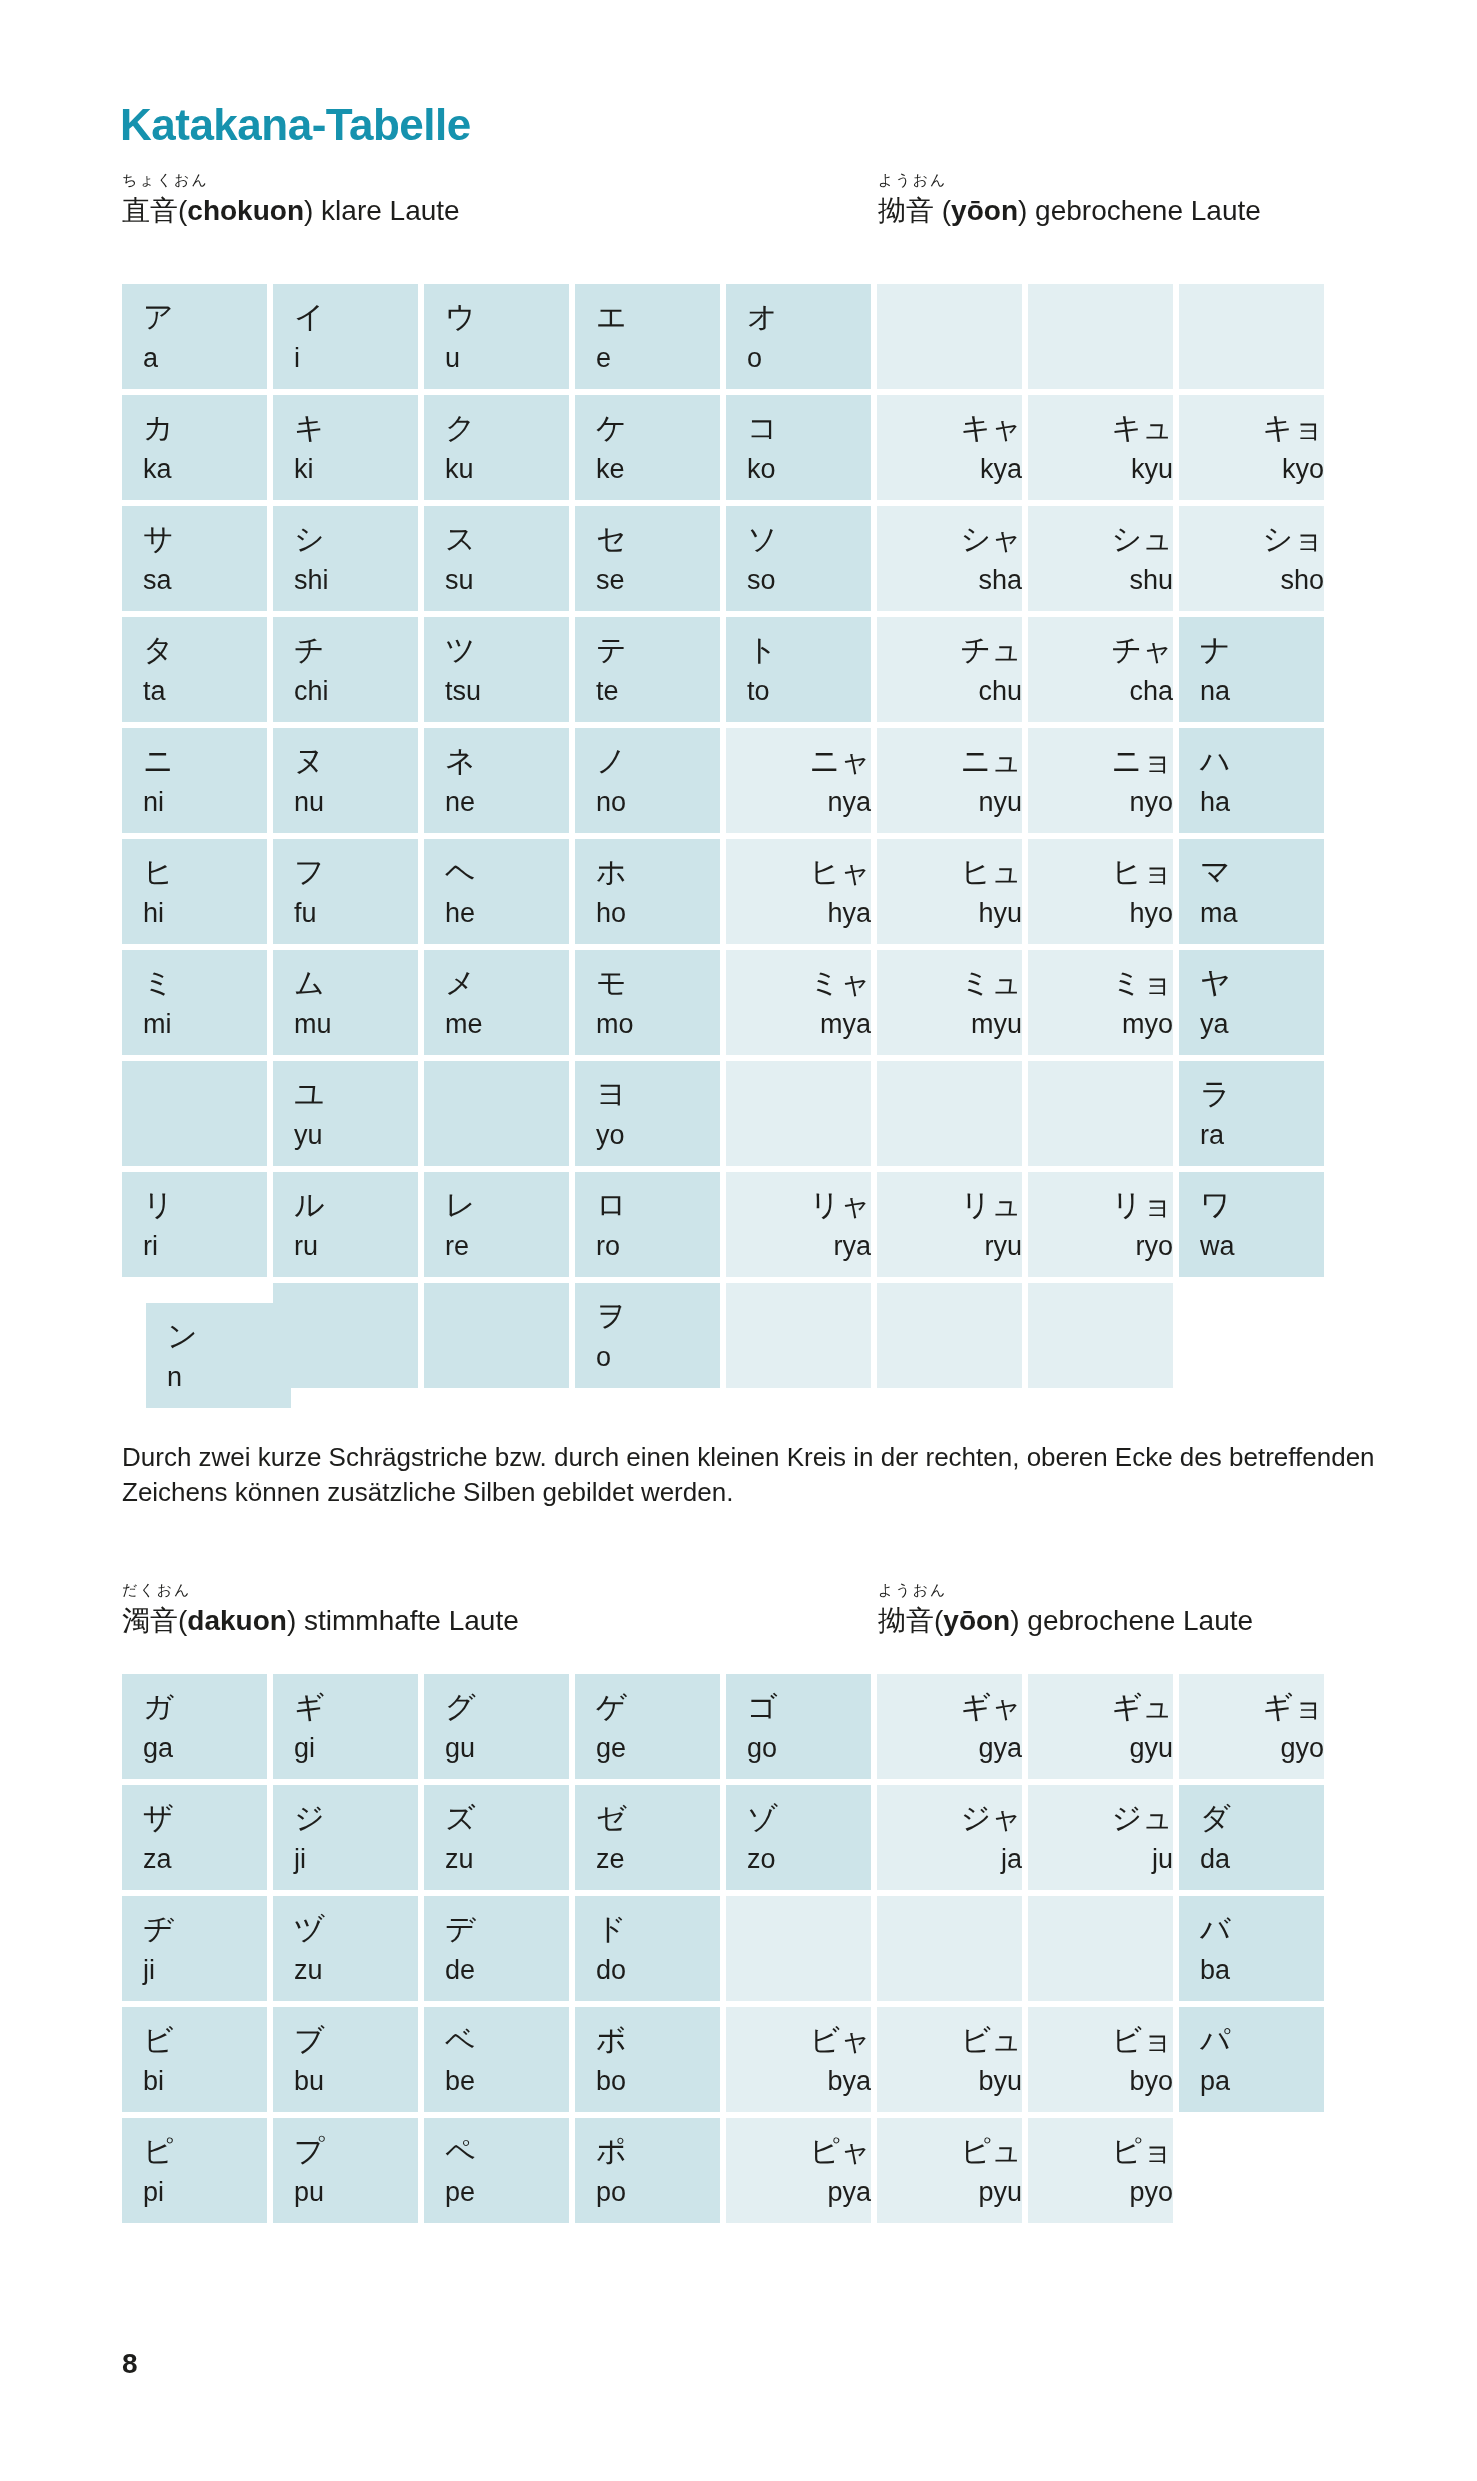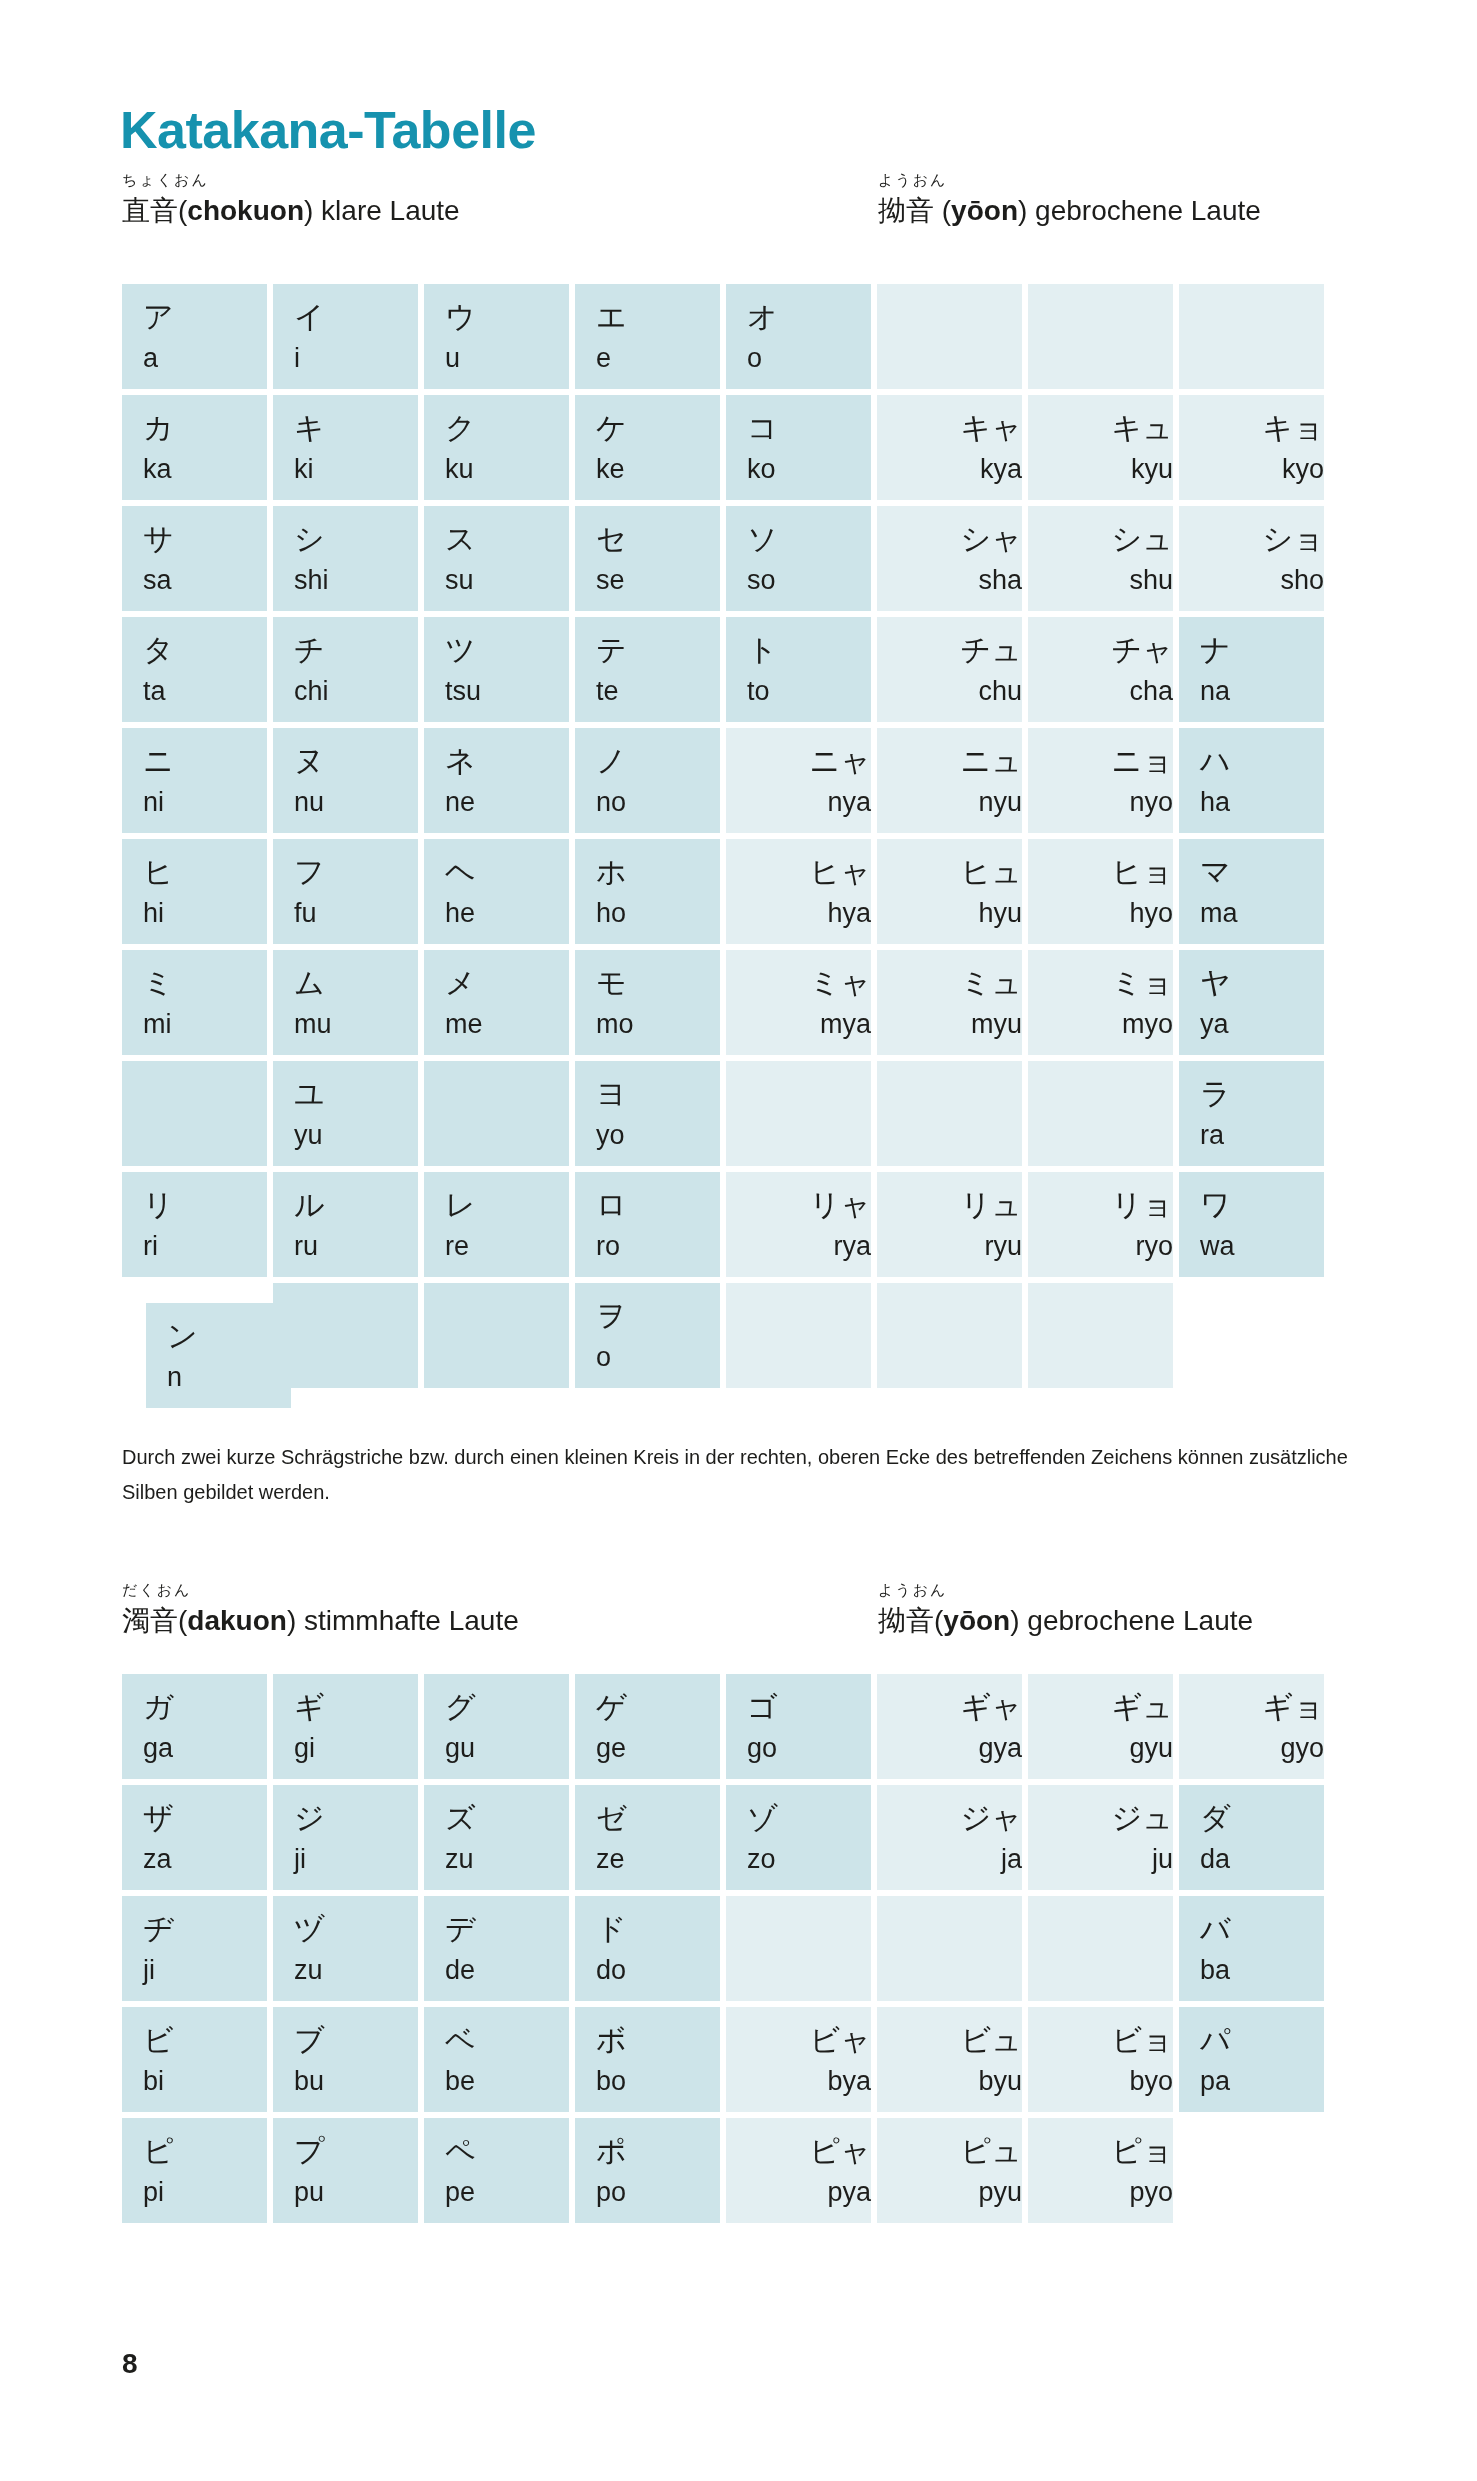--- a/index.html
+++ b/index.html
@@ -8,21 +8,21 @@
     --cell-light:#e3eff2;
     --text:#1d1d1b;
   }
   html,body{margin:0;padding:0;background:#fff;}
   .page{
     position:relative;width:1477px;height:2481px;background:#ffffff;
     font-family:"Liberation Sans",sans-serif;color:var(--text);overflow:hidden;
   }
   .title{
     position:absolute;left:120px;top:100px;
-    font-size:52px;font-weight:bold;color:var(--accent);letter-spacing:-0.5px;
+    font-size:44px;font-weight:bold;color:var(--accent);letter-spacing:-0.5px;
   }
   .sec-heading{position:absolute;}
   .furigana{
     font-family:Liberation Mono, monospace;
     font-size:15px;line-height:19px;letter-spacing:2px;margin-bottom:2px;
   }
   .h-main{font-size:28px;line-height:35px;}
   .h-main b{font-weight:bold;}
   .kana-table{
     position:absolute;display:grid;
@@ -39,21 +39,21 @@
     position:absolute;left:24px;top:20px;width:145px;height:105px;
     box-sizing:border-box;background:var(--cell);padding:10px 0 0 21px;
   }
   .kana{
     display:block;font-family:"DejaVu Serif",serif;
     font-size:30px;line-height:46px;
   }
   .roma{display:block;font-size:27px;line-height:36px;}
   .body-text{
     position:absolute;left:122px;top:1440px;width:1255px;
-    font-size:20px;line-height:35px;
+    font-size:26px;line-height:35px;
   }
   .page-num{
     position:absolute;left:122px;top:2348px;
     font-size:28px;font-weight:bold;
   }
 </style>
 </head>
 <body>
 
 <div class="page">

